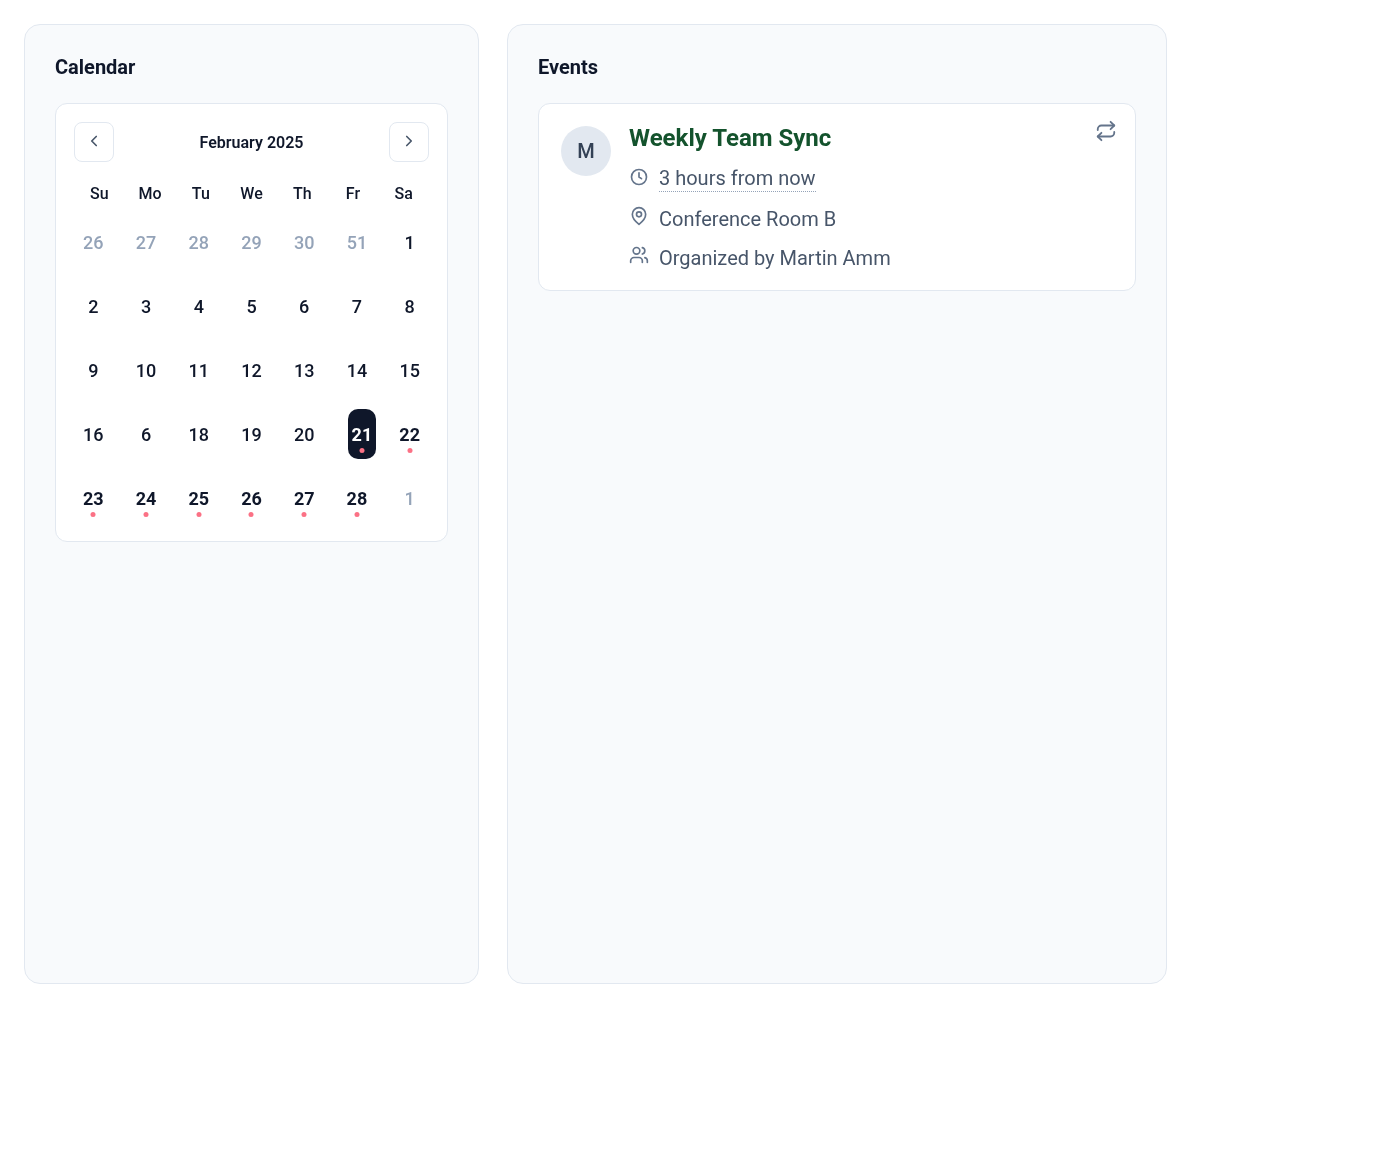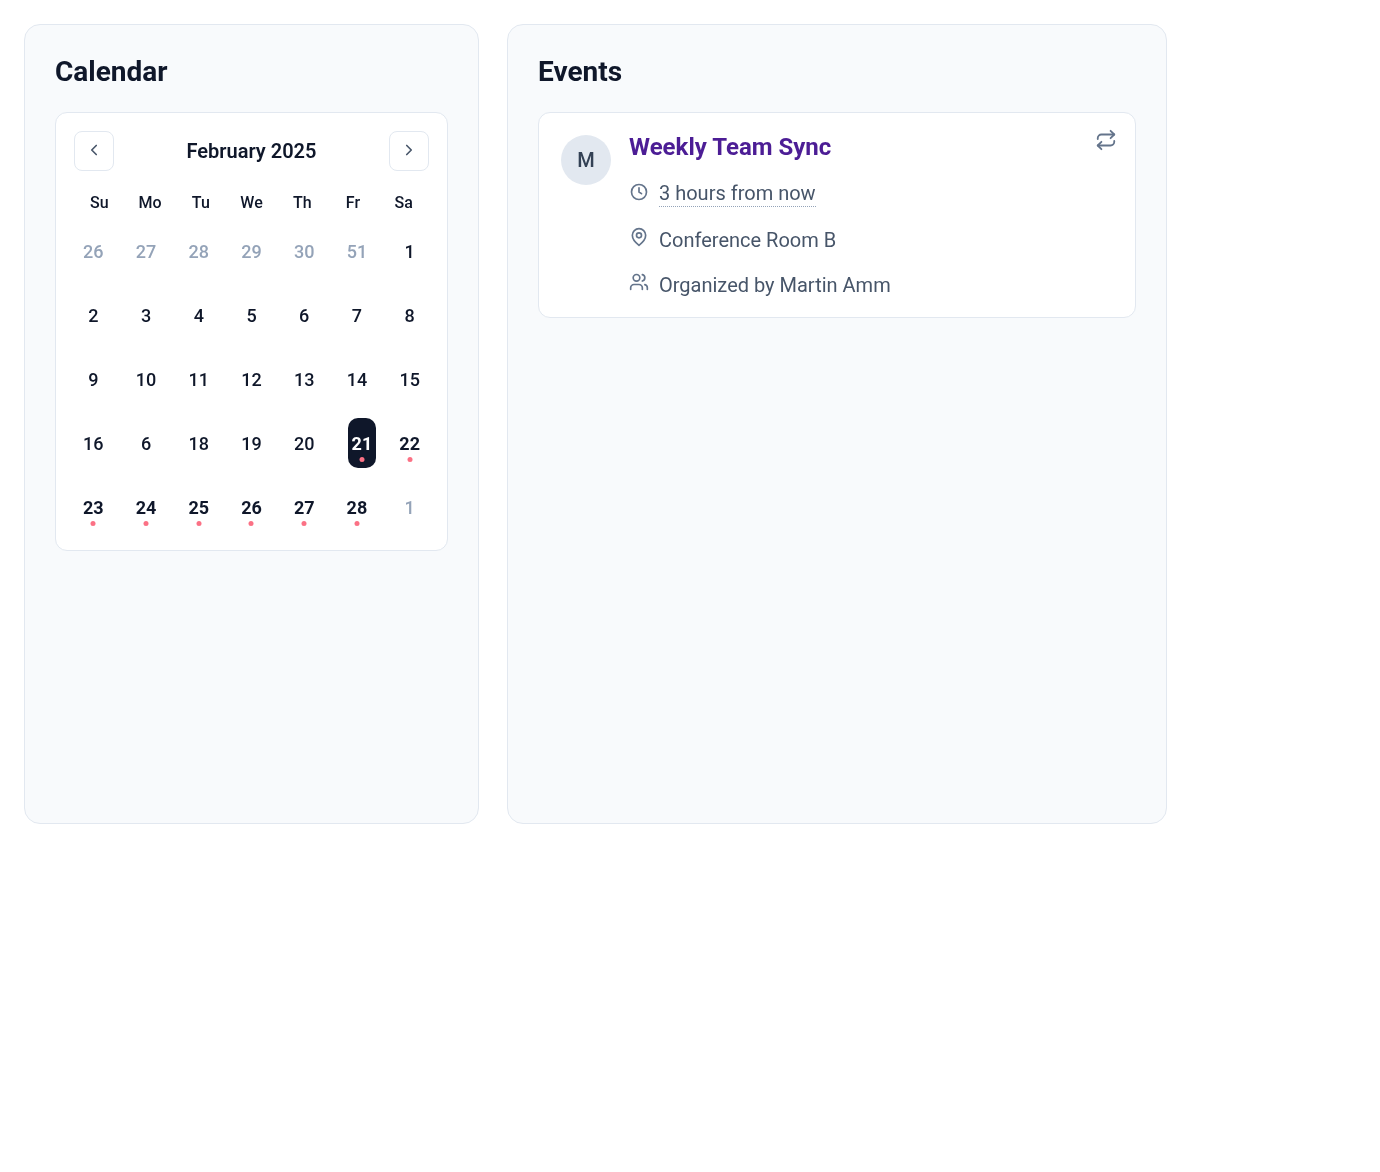--- a/index.html
+++ b/index.html
@@ -20,24 +20,24 @@
     background: #f8fafc;
     border: 1px solid #e2e8f0;
     border-radius: 16px;
     padding: 30px;
   }
   .calendar-panel {
     width: 455px;
   }
   .events-panel {
     width: 660px;
-    height: 800px;
+    height: 960px;
   }
   .panel-title {
-    font-size: 28px;
+    font-size: 20px;
     font-weight: 700;
     color: #0f172a;
     margin-bottom: 24px;
   }
   
   .calendar-card {
     background: #ffffff;
     border: 1px solid #e2e8f0;
     border-radius: 12px;
     padding: 18px;
@@ -55,21 +55,21 @@
     border: 1px solid #e2e8f0;
     background: #ffffff;
     display: flex;
     align-items: center;
     justify-content: center;
     cursor: pointer;
     color: #475569;
   }
   .nav-btn svg { width: 18px; height: 18px; }
   .month-label {
-    font-size: 20px;
+    font-size: 16px;
     font-weight: 600;
     color: #0f172a;
   }
   .weekdays {
     display: grid;
     grid-template-columns: repeat(7, 1fr);
     text-align: center;
     font-size: 16px;
     font-weight: 500;
     color: #0f172a;
@@ -137,30 +137,30 @@
     display: flex;
     align-items: center;
     justify-content: center;
     flex-shrink: 0;
     margin-top: 2px;
   }
   .event-content { flex: 1; }
   .event-title {
     font-size: 24px;
     font-weight: 700;
-    color: #4c1d95;
+    color: #14532d;
     margin-bottom: 6px;
   }
   .event-meta {
     display: flex;
     align-items: center;
     gap: 10px;
     font-size: 20px;
     color: #475569;
-    margin-top: 20px;
+    margin-top: 14px;
   }
   .event-meta svg {
     width: 20px;
     height: 20px;
     flex-shrink: 0;
     stroke: #64748b;
   }
   .time-text {
     border-bottom: 1px dotted #94a3b8;
     padding-bottom: 1px;

